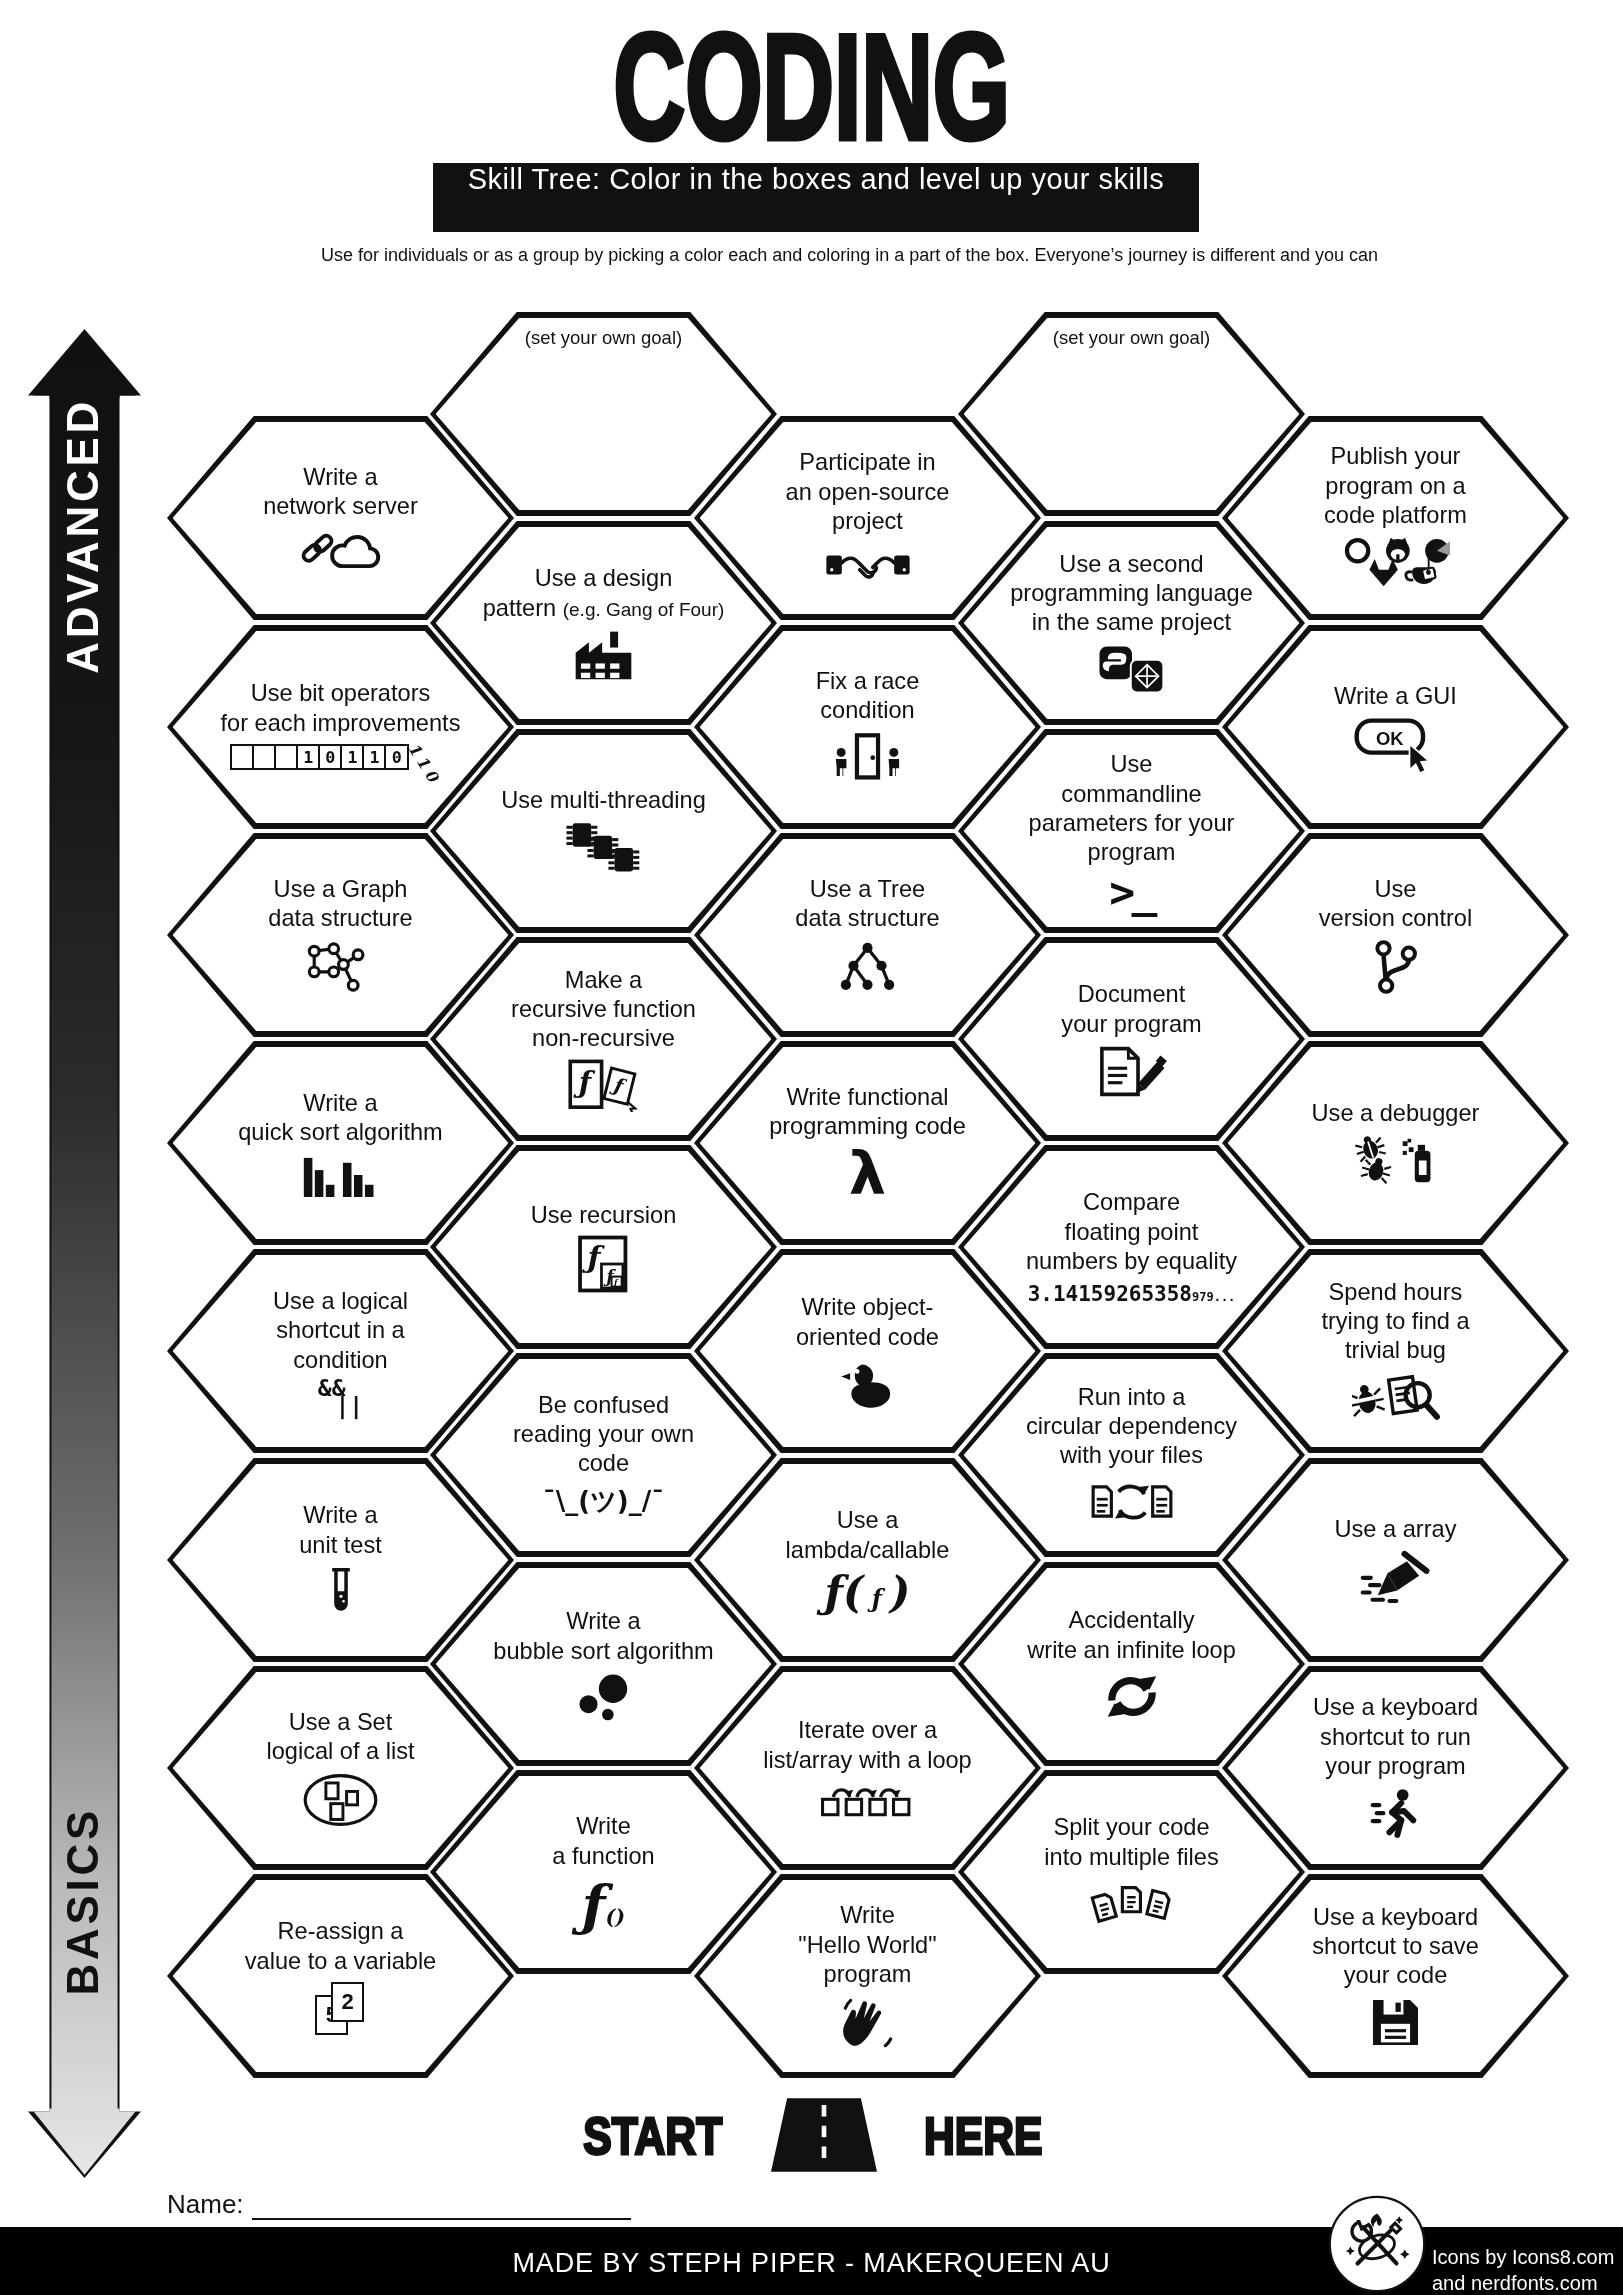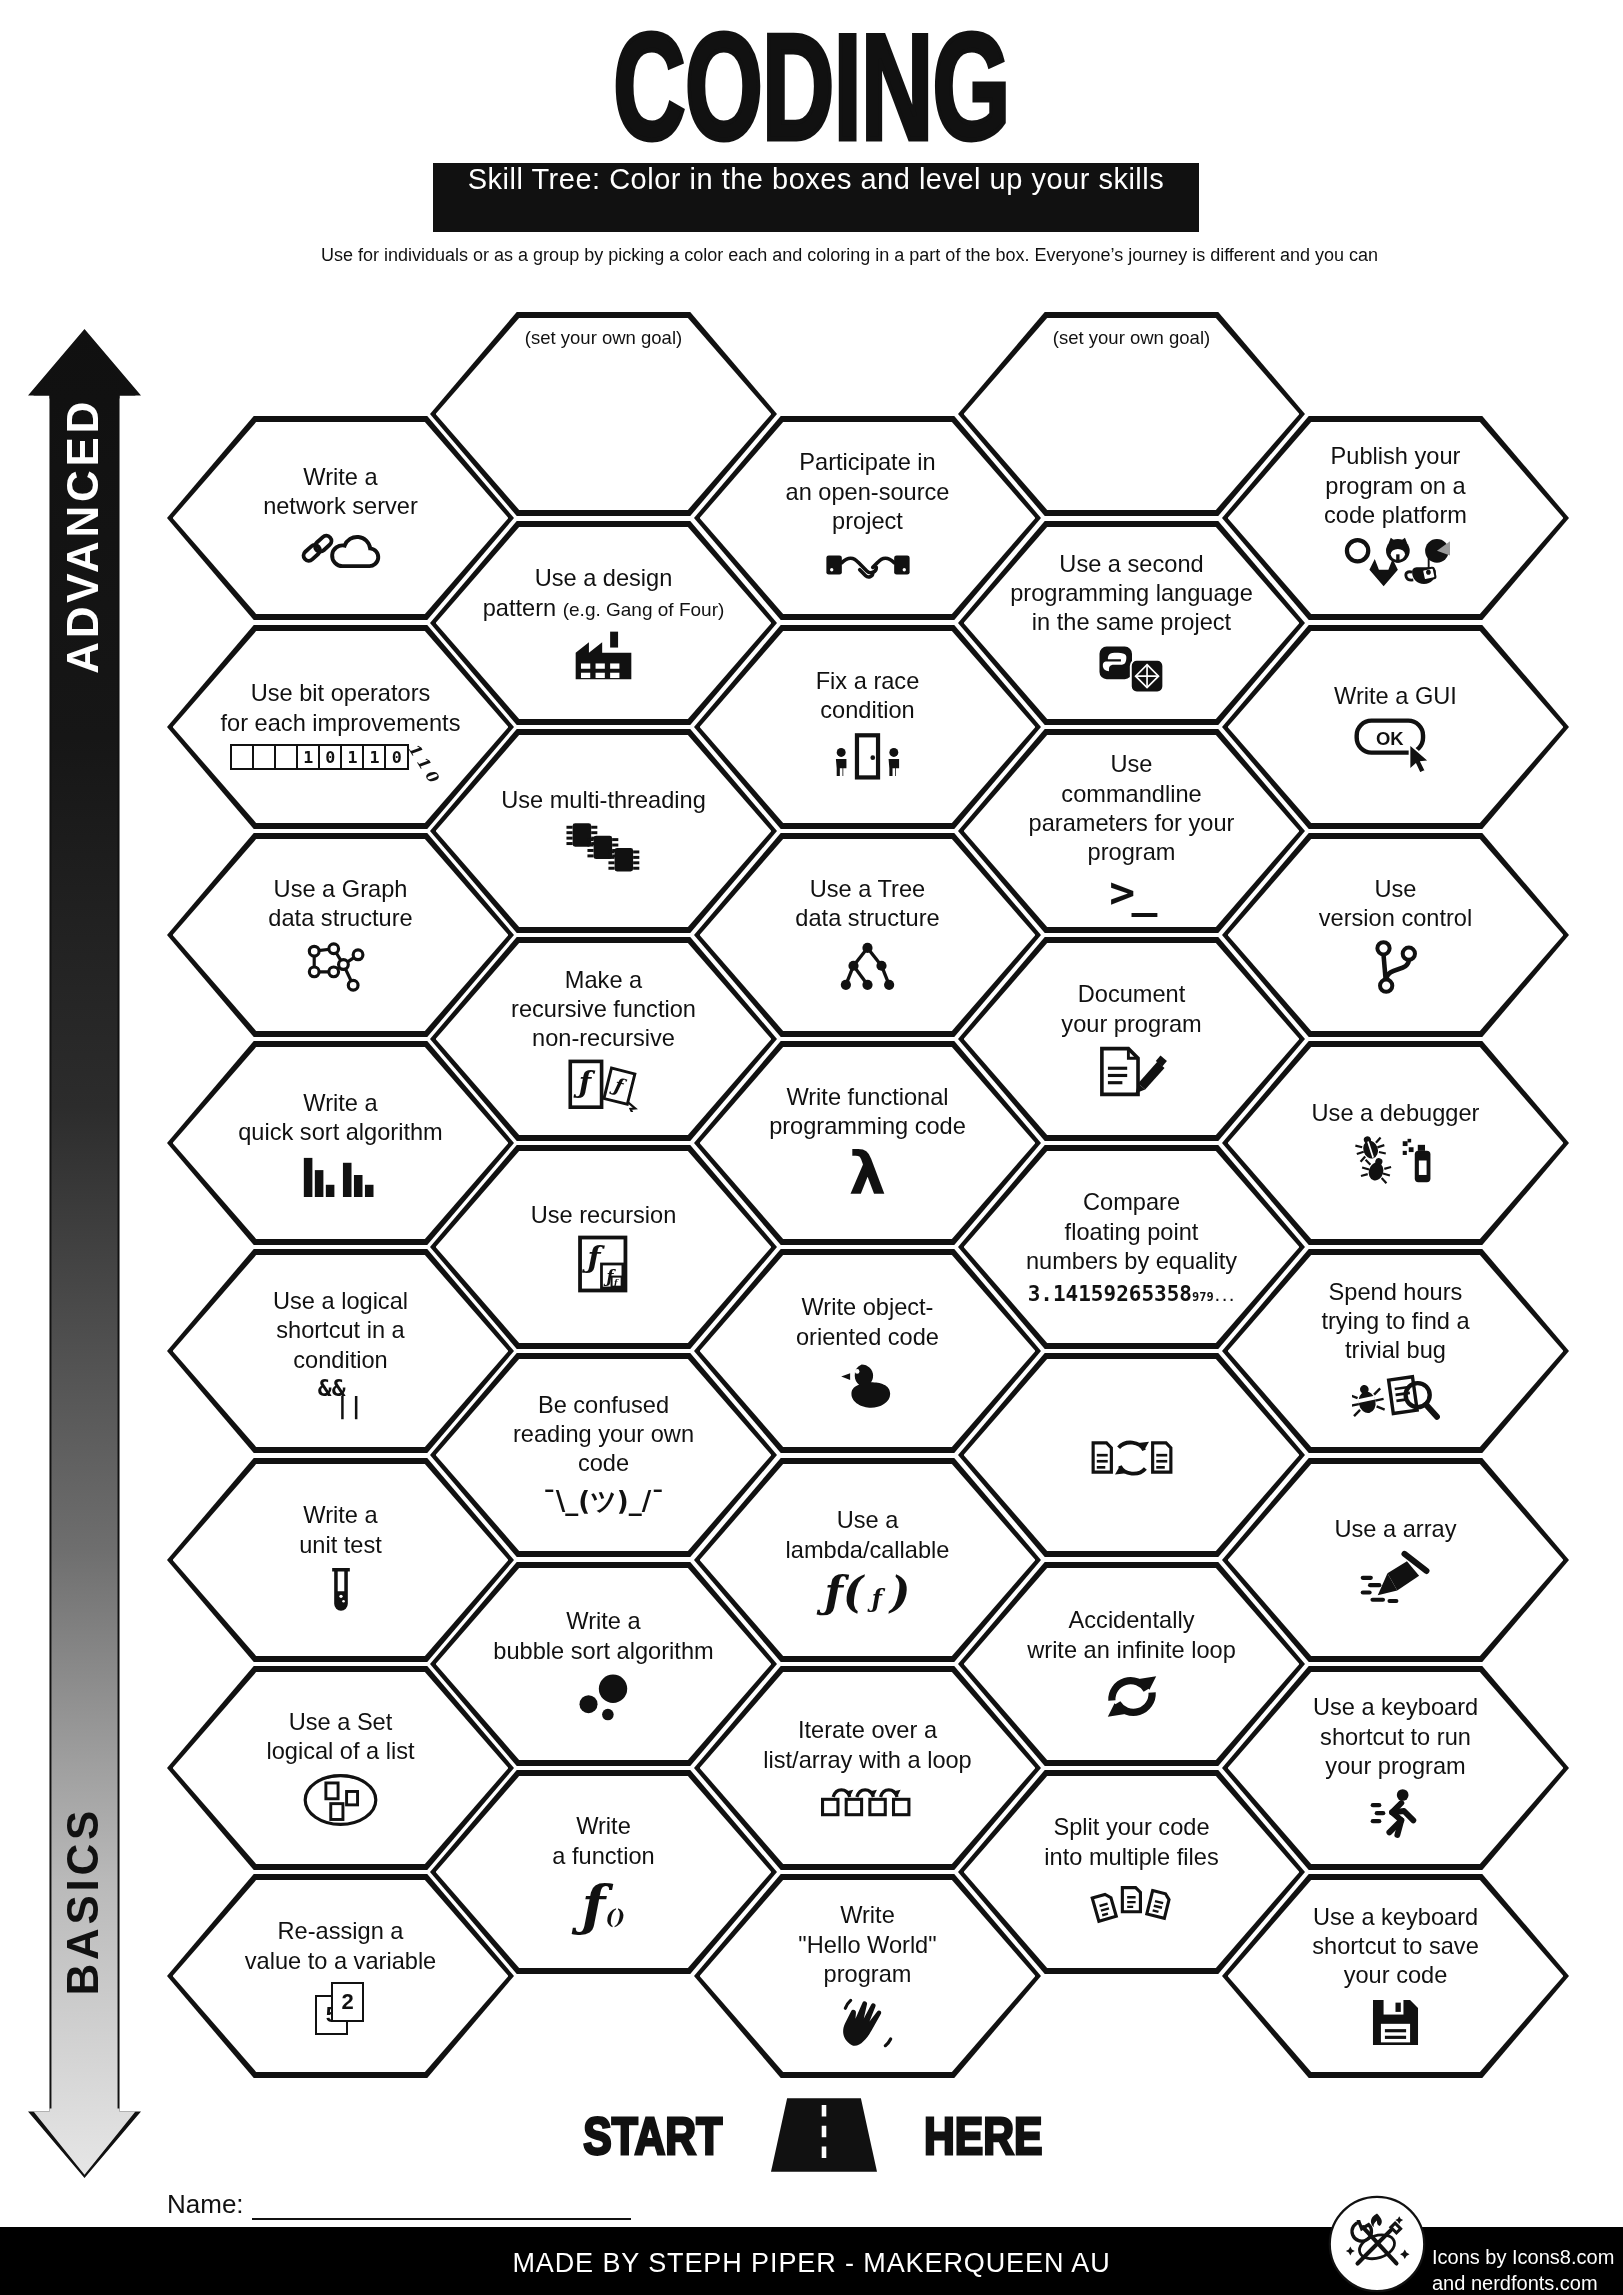--- a/index.html
+++ b/index.html
@@ -612,20 +612,25 @@
             <div>floating point</div>
             <div>numbers by equality</div>
           </div>
           <div class="hex-icon">
             <span class="icon-text it-pi"><span class="big">3.14159265358</span><span class="smp">979...</span></span>
           </div>
         </div>
       </div>
       <div class="hex" style="left: 958px; top: 1353px;">
         <div class="hex-in">
+          <div class="hex-label">
+            <div>Run into a</div>
+            <div>circular dependency</div>
+            <div>with your files</div>
+          </div>
           <div class="hex-icon">
             <svg width="86" height="51" viewBox="0 0 70 42">
    <g fill="#fff" stroke="#111" stroke-width="2.6">
     <path d="M3 9h11l4 4v20H3z"></path>
                 <path d="M52 9h11l4 4v20h-15z"></path>
    </g>
    <g fill="#111">
     <rect x="6" y="18" width="9" height="2.2"></rect>
                 <rect x="6" y="23" width="9" height="2.2"></rect>
                 <rect x="6" y="28" width="7" height="2.2"></rect>

